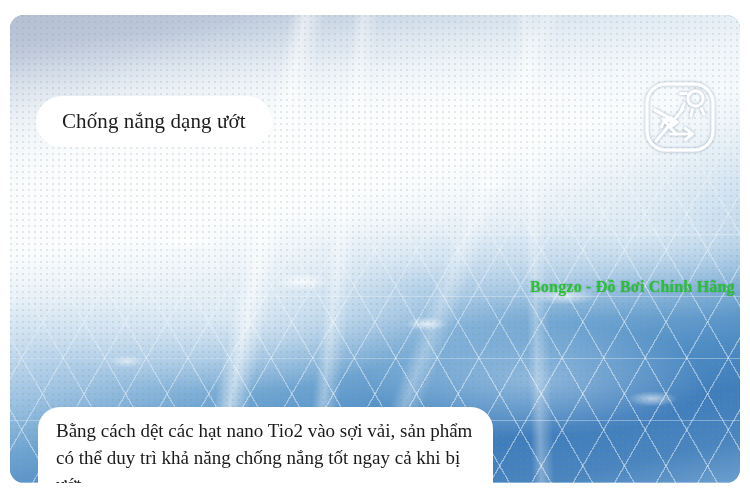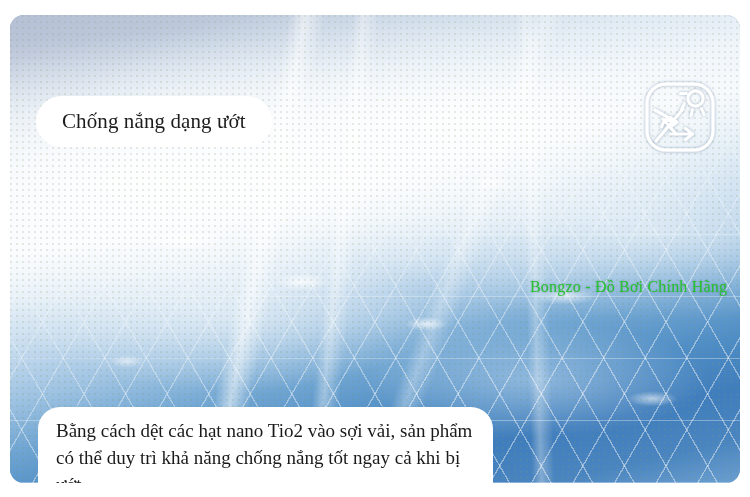--- a/index.html
+++ b/index.html
@@ -155,21 +155,21 @@
     height: 100%;
     filter: drop-shadow(0 0 1.5px rgba(60,90,130,0.45));
   }
 
   
   .watermark {
     position: absolute;
     left: 520px;
     top: 263px;
     font-family: "Liberation Serif", serif;
-    font-weight: normal;
+    font-weight: bold;
     font-size: 16px;
     letter-spacing: 0.2px;
     color: #22c32a;
     text-shadow: 0 0 2px rgba(0,60,0,0.35);
     white-space: nowrap;
     opacity: 0.95;
   }
 </style>
 </head>
 <body>

